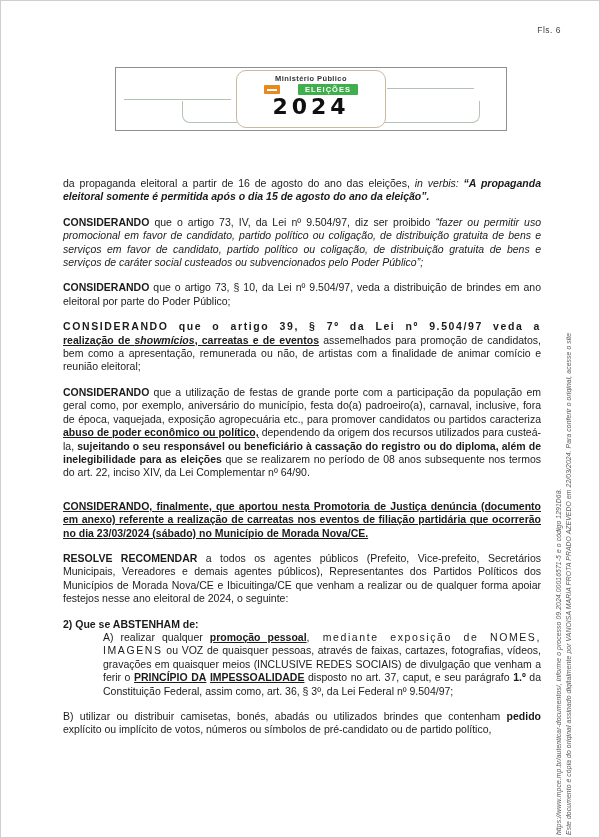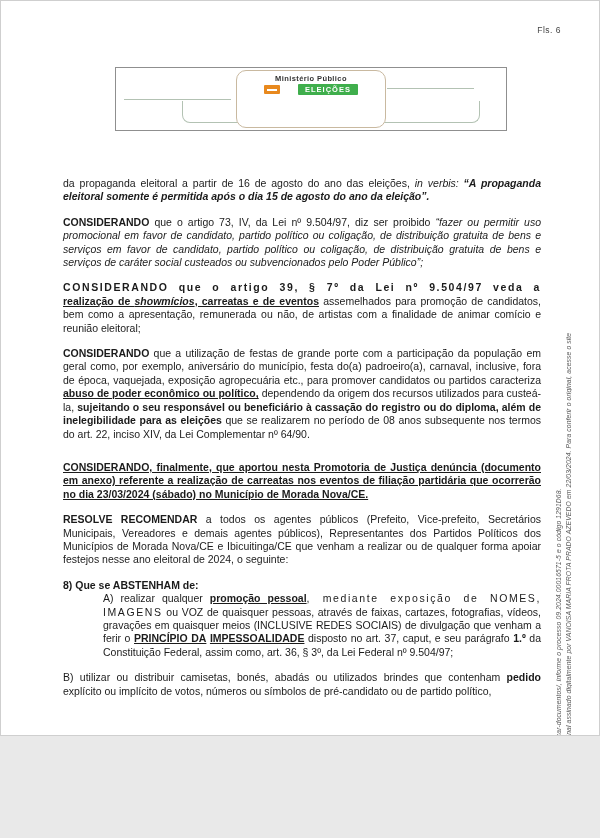--- a/index.html
+++ b/index.html
@@ -1,17 +1,17 @@
 <!DOCTYPE html>
 <html><head>
 <meta charset="utf-8">
 <style>
   html,body{margin:0;padding:0;background:#e9e9e9;}
   .page{
-    position:relative;width:600px;height:736px;margin:0 auto;
+    position:relative;width:600px;height:838px;margin:0 auto;
     background:#ffffff;border:1px solid #cfcfcf;box-sizing:border-box;
     font-family:"Liberation Sans",sans-serif;color:#1b1b1b;overflow:hidden;
   }
   
   .folio{position:absolute;top:24px;right:38px;font-size:8.5px;color:#444;letter-spacing:.5px;}
   
   .header-box{position:absolute;top:66px;left:114px;width:392px;height:64px;
     border:1.5px solid #8f8f8f;box-sizing:border-box;background:#fff;}
   .hline-left{position:absolute;top:31px;left:8px;right:calc(50% + 80px);border-top:1px solid #b3c2b3;}
   .hline-right{position:absolute;top:20px;left:calc(50% + 76px);right:32px;border-top:1px solid #b3c2b3;}
@@ -56,32 +56,34 @@
   <div class="header-box">
     <div class="hline-left"></div>
     <div class="hline-right"></div>
     <div class="u-line"></div>
     <div class="logo-card">
       <div class="logo-mp">Ministério Público</div>
       <div class="logo-badges">
         <span class="badge-orange" style="background: rgb(232, 137, 30);"></span>
         <span class="badge-green" style="background: rgb(63, 174, 76);">ELEIÇÕES</span>
       </div>
+      <div class="logo-year">2024</div>
     </div>
   </div>
 
 
   <div class="body">
       <p class="par"><span class="">da propaganda eleitoral a partir de 16 de agosto do ano das eleições, </span><span class="ri">in verbis: </span><span class="rb ri">“A propaganda eleitoral somente é permitida após o dia 15 de agosto do ano da eleição”.</span></p>
       <p class="par"><span class="rb">CONSIDERANDO</span><span class=""> que o artigo 73, IV, da Lei nº 9.504/97, diz ser proibido </span><span class="ri">“fazer ou permitir uso promocional em favor de candidato, partido político ou coligação, de distribuição gratuita de bens e serviços em favor de candidato, partido político ou coligação, de distribuição gratuita de bens e serviços de caráter social custeados ou subvencionados pelo Poder Público”;</span></p>
+      <p class="par"><span class="rb">CONSIDERANDO</span><span class=""> que o artigo 73, § 10, da Lei nº 9.504/97, veda a distribuição de brindes em ano eleitoral por parte do Poder Público;</span></p>
       <p class="par"><span class="rb rls">CONSIDERANDO que o artigo 39, § 7º da Lei nº 9.504/97 veda a </span><span class="rb ru">realização de </span><span class="rb ri ru">showmícios</span><span class="rb ru">, carreatas e de eventos</span><span class=""> assemelhados para promoção de candidatos, bem como a apresentação, remunerada ou não, de artistas com a finalidade de animar comício e reunião eleitoral;</span></p>
       <p class="par"><span class="rb">CONSIDERANDO</span><span class=""> que a utilização de festas de grande porte com a participação da população em geral como, por exemplo, aniversário do município, festa do(a) padroeiro(a), carnaval, inclusive, fora de época, vaquejada, exposição agropecuária etc., para promover candidatos ou partidos caracteriza </span><span class="rb ru">abuso de poder econômico ou político,</span><span class=""> dependendo da origem dos recursos utilizados para custeá-la, </span><span class="rb">sujeitando o seu responsável ou beneficiário à cassação do registro ou do diploma, além de inelegibilidade para as eleições</span><span class=""> que se realizarem no período de 08 anos subsequente nos termos do art. 22, inciso XIV, da Lei Complementar nº 64/90.</span></p>
       <p class="par gap-lg"><span class="rb ru">CONSIDERANDO, finalmente, que aportou nesta Promotoria de Justiça denúncia (documento em anexo) referente a realização de carreatas nos eventos de filiação partidária que ocorrerão no dia 23/03/2024 (sábado) no Município de Morada Nova/CE.</span></p>
       <p class="par"><span class="rb">RESOLVE RECOMENDAR</span><span class=""> a todos os agentes públicos (Prefeito, Vice-prefeito, Secretários Municipais, Vereadores e demais agentes públicos), Representantes dos Partidos Políticos dos Municípios de Morada Nova/CE e Ibicuitinga/CE que venham a realizar ou de qualquer forma apoiar festejos nesse ano eleitoral de 2024, o seguinte:</span></p>
-      <p class="par"><span class="rb">8) Que se ABSTENHAM de:</span></p>
+      <p class="par"><span class="rb">2) Que se ABSTENHAM de:</span></p>
       <p class="par no-gap"><span class="">A) realizar qualquer </span><span class="rb ru">promoção pessoal</span><span class="rls">, mediante exposição de NOMES, IMAGENS</span><span class=""> ou VOZ de quaisquer pessoas, através de faixas, cartazes, fotografias, vídeos, gravações em quaisquer meios (INCLUSIVE REDES SOCIAIS) de divulgação que venham a ferir o </span><span class="rb ru">PRINCÍPIO DA</span><span class=""> </span><span class="rb ru">IMPESSOALIDADE</span><span class=""> disposto no art. 37, caput, e seu parágrafo </span><span class="rb">1.º</span><span class=""> da Constituição Federal, assim como, art. 36, § 3º, da Lei Federal nº 9.504/97;</span></p>
       <p class="par"><span class="">B) utilizar ou distribuir camisetas, bonés, abadás ou utilizados brindes que contenham </span><span class="rb">pedido</span><span class=""> explícito ou implícito de votos, números ou símbolos de pré-candidato ou de partido político,</span></p>
     </div>
 
   <div class="stamp">
     <div>Este documento é cópia do original assinado digitalmente por VANOISA MARIA FROTA PRADO AZEVEDO em 22/03/2024. Para conferir o original, acesse o site</div>
     <div>https://www.mpce.mp.br/autenticar-documentos/, informe o processo 09.2024.00016571-5 e o código 1291D68.</div>
   </div>
 
 </div>

